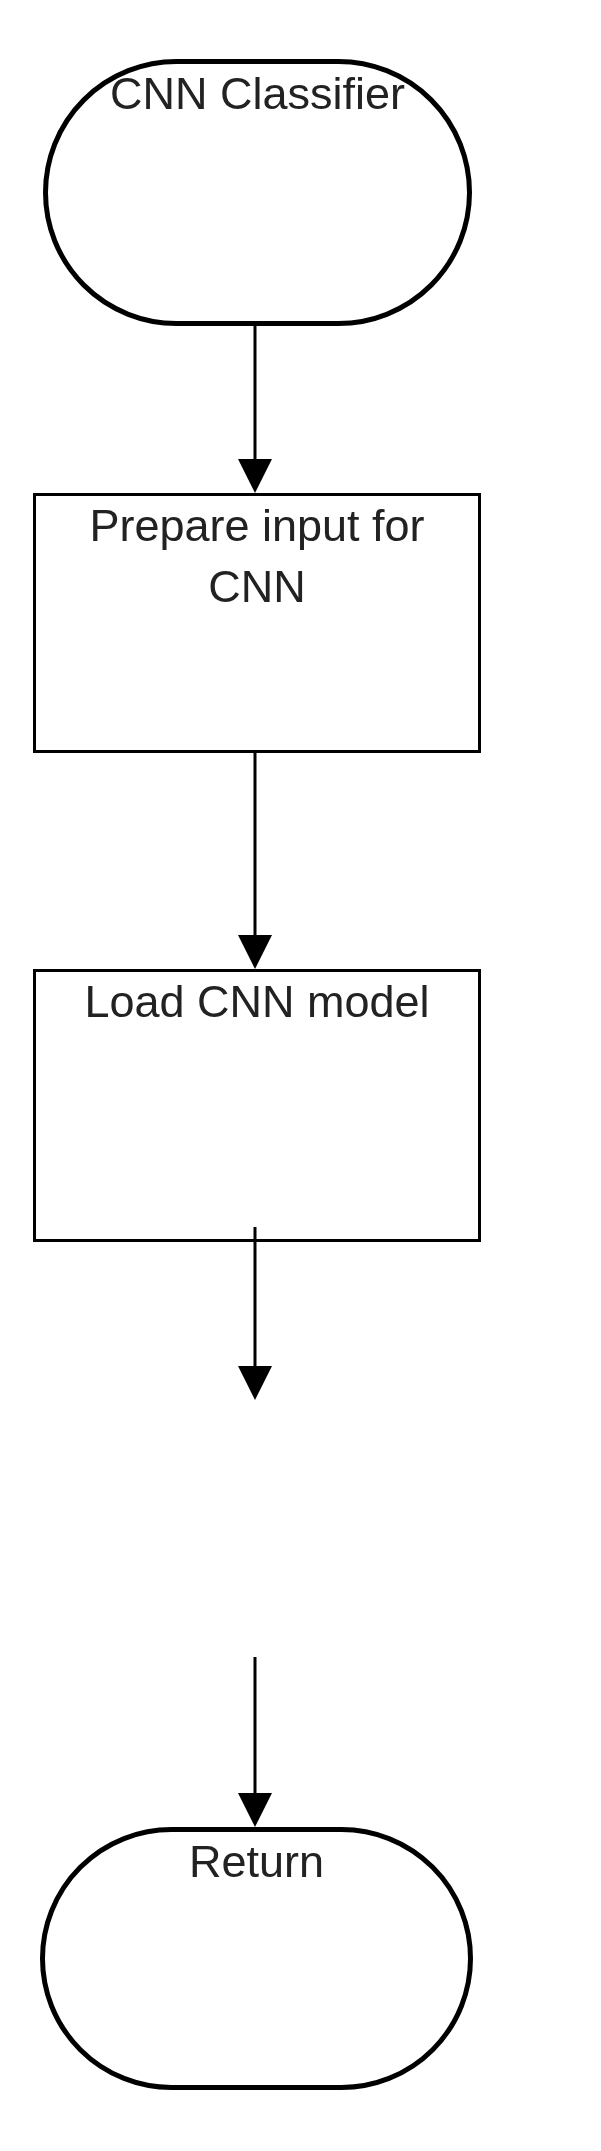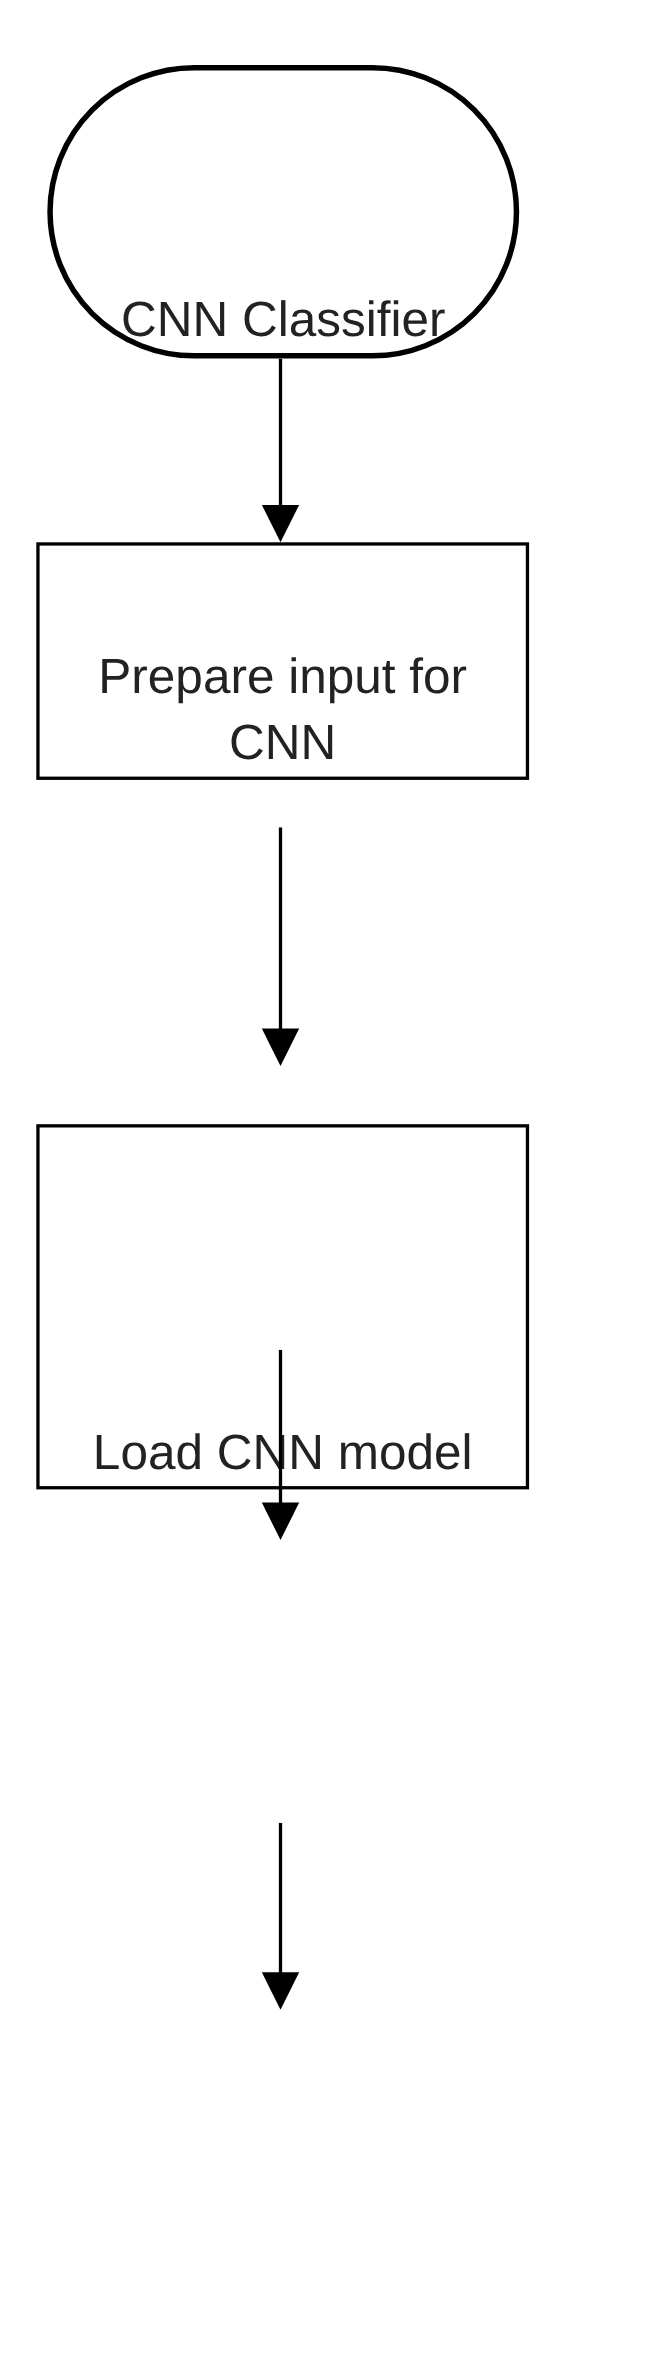--- a/index.html
+++ b/index.html
@@ -13,42 +13,42 @@
     height: 2151px;
     background: #ffffff;
     overflow: hidden;
     font-family: "Liberation Sans", sans-serif;
   }
   .node {
     position: absolute;
     box-sizing: border-box;
     background: #ffffff;
     display: flex;
-    align-items: flex-end;
+    align-items: flex-start;
     justify-content: center;
     text-align: center;
     color: #222222;
     font-size: 45px;
     line-height: 1.35;
   }
   .terminator {
     border: 5px solid #000000;
     border-radius: 140px;
   }
   .process {
     border: 3px solid #000000;
   }
   .label {
     display: block;
   }
   
   #node-start   { left: 43px;  top: 59px;   width: 429px; height: 267px; }
-  #node-prepare { left: 33px;  top: 493px;  width: 448px; height: 216px; }
+  #node-prepare { left: 33px;  top: 493px;  width: 448px; height: 260px; }
   #node-prepare .label { max-width: 380px; }
-  #node-load    { left: 33px;  top: 1022px;  width: 448px; height: 332px; }
+  #node-load    { left: 33px;  top: 969px;  width: 448px; height: 273px; }
   #node-predict { left: 33px;  top: 1400px; width: 448px; height: 258px; }
   #node-return  { left: 40px;  top: 1827px; width: 433px; height: 263px; }
   .arrow {
     position: absolute;
     left: 235px;
     width: 40px;
     display: block;
   }
   #arrow-1 { top: 326px;  height: 167px; }
   #arrow-2 { top: 752px;  height: 217px; }
@@ -86,14 +86,17 @@
     <line x1="20" y1="0" x2="20" y2="143" stroke="#000000" stroke-width="3"></line>
     <polygon points="20,173 3,139 37,139" fill="#000000"></polygon>
   </svg>
 
 
   <svg class="arrow" id="arrow-4" viewBox="0 0 40 170" xmlns="http://www.w3.org/2000/svg">
     <line x1="20" y1="0" x2="20" y2="140" stroke="#000000" stroke-width="3"></line>
     <polygon points="20,170 3,136 37,136" fill="#000000"></polygon>
   </svg>
 
+  <div class="node terminator" id="node-return">
+    <span class="label">Return</span>
+  </div>
 
 </div>
 
 </body></html>

